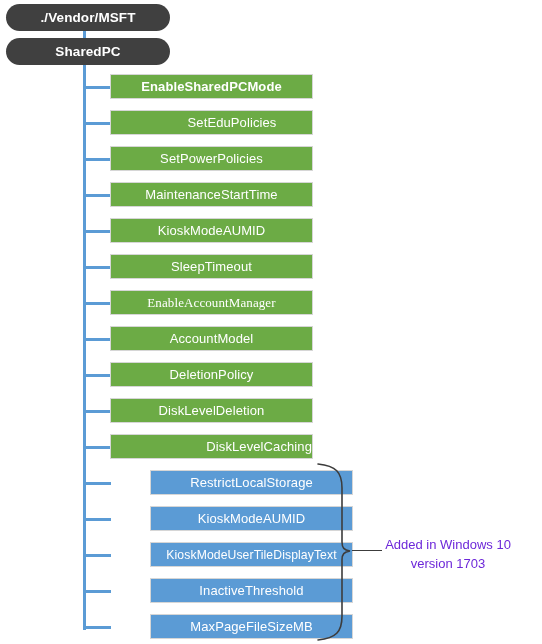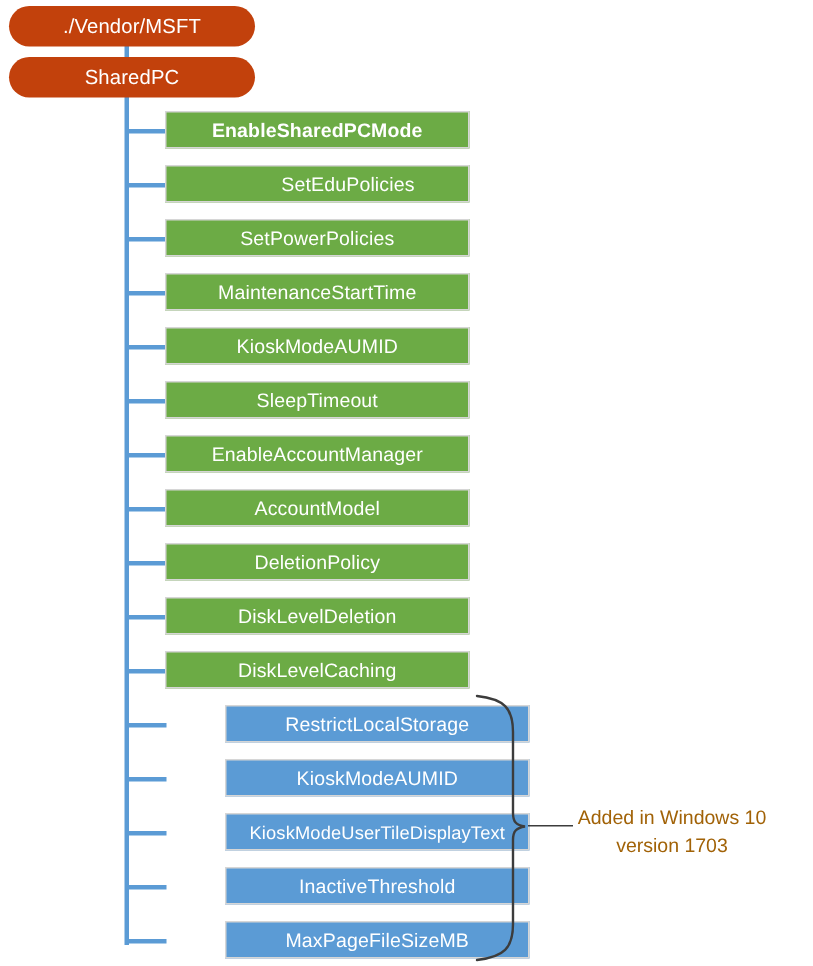--- a/index.html
+++ b/index.html
@@ -24,29 +24,30 @@
     height: 644px;
   }
 
   
   .pill {
     position: absolute;
     height: 27px;
     left: 6px;
     width: 164px;
     border-radius: 14px;
-    background: #c2410c;
+    background: #404040;
     color: #ffffff;
     font-size: 13.5px;
     display: flex;
     align-items: center;
     justify-content: center;
     box-sizing: border-box;
     letter-spacing: .1px;
     white-space: nowrap;
+    font-weight: bold;
   }
   .pill-root   { top: 4px;  }
   .pill-shared { top: 38px; }
 
   
   .node {
     position: absolute;
     left: 110px;
     width: 203px;
     height: 25px;
@@ -102,21 +103,21 @@
     width: 30px;
     height: 1px;
     background: #3c3c3c;
   }
   .annotation {
     position: absolute;
     left: 368px;
     top: 535px;
     width: 160px;
     text-align: center;
-    color: #a16207;
+    color: #6d28d9;
     font-size: 13px;
     line-height: 19px;
     font-family: "Liberation Sans", sans-serif;
   }
   .annotation .ann-line { display: block; white-space: nowrap; }
 </style>
 </head>
 <body>
 
 <div id="diagram">
@@ -150,37 +151,37 @@
       </div>
       <div class="stub" style="top: 230px;"></div>
       <div class="node green" style="top: 218px;">
         <span>KioskModeAUMID</span>
       </div>
       <div class="stub" style="top: 266px;"></div>
       <div class="node green" style="top: 254px;">
         <span>SleepTimeout</span>
       </div>
       <div class="stub" style="top: 302px;"></div>
-      <div class="node green" style="top: 290px;">
+      <div class="node green" style="top: 290px; font-family: Liberation Serif, serif;">
         <span>EnableAccountManager</span>
       </div>
       <div class="stub" style="top: 338px;"></div>
       <div class="node green" style="top: 326px;">
         <span>AccountModel</span>
       </div>
       <div class="stub" style="top: 374px;"></div>
       <div class="node green" style="top: 362px;">
         <span>DeletionPolicy</span>
       </div>
       <div class="stub" style="top: 410px;"></div>
       <div class="node green" style="top: 398px;">
         <span>DiskLevelDeletion</span>
       </div>
       <div class="stub" style="top: 446px;"></div>
-      <div class="node green" style="top: 434px;">
+      <div class="node green" style="top: 434px; justify-content: flex-end;">
         <span>DiskLevelCaching</span>
       </div>
       <div class="stub" style="top: 482px;"></div>
       <div class="node blue" style="top: 470px;">
         <span>RestrictLocalStorage</span>
       </div>
       <div class="stub" style="top: 518px;"></div>
       <div class="node blue" style="top: 506px;">
         <span>KioskModeAUMID</span>
       </div>

